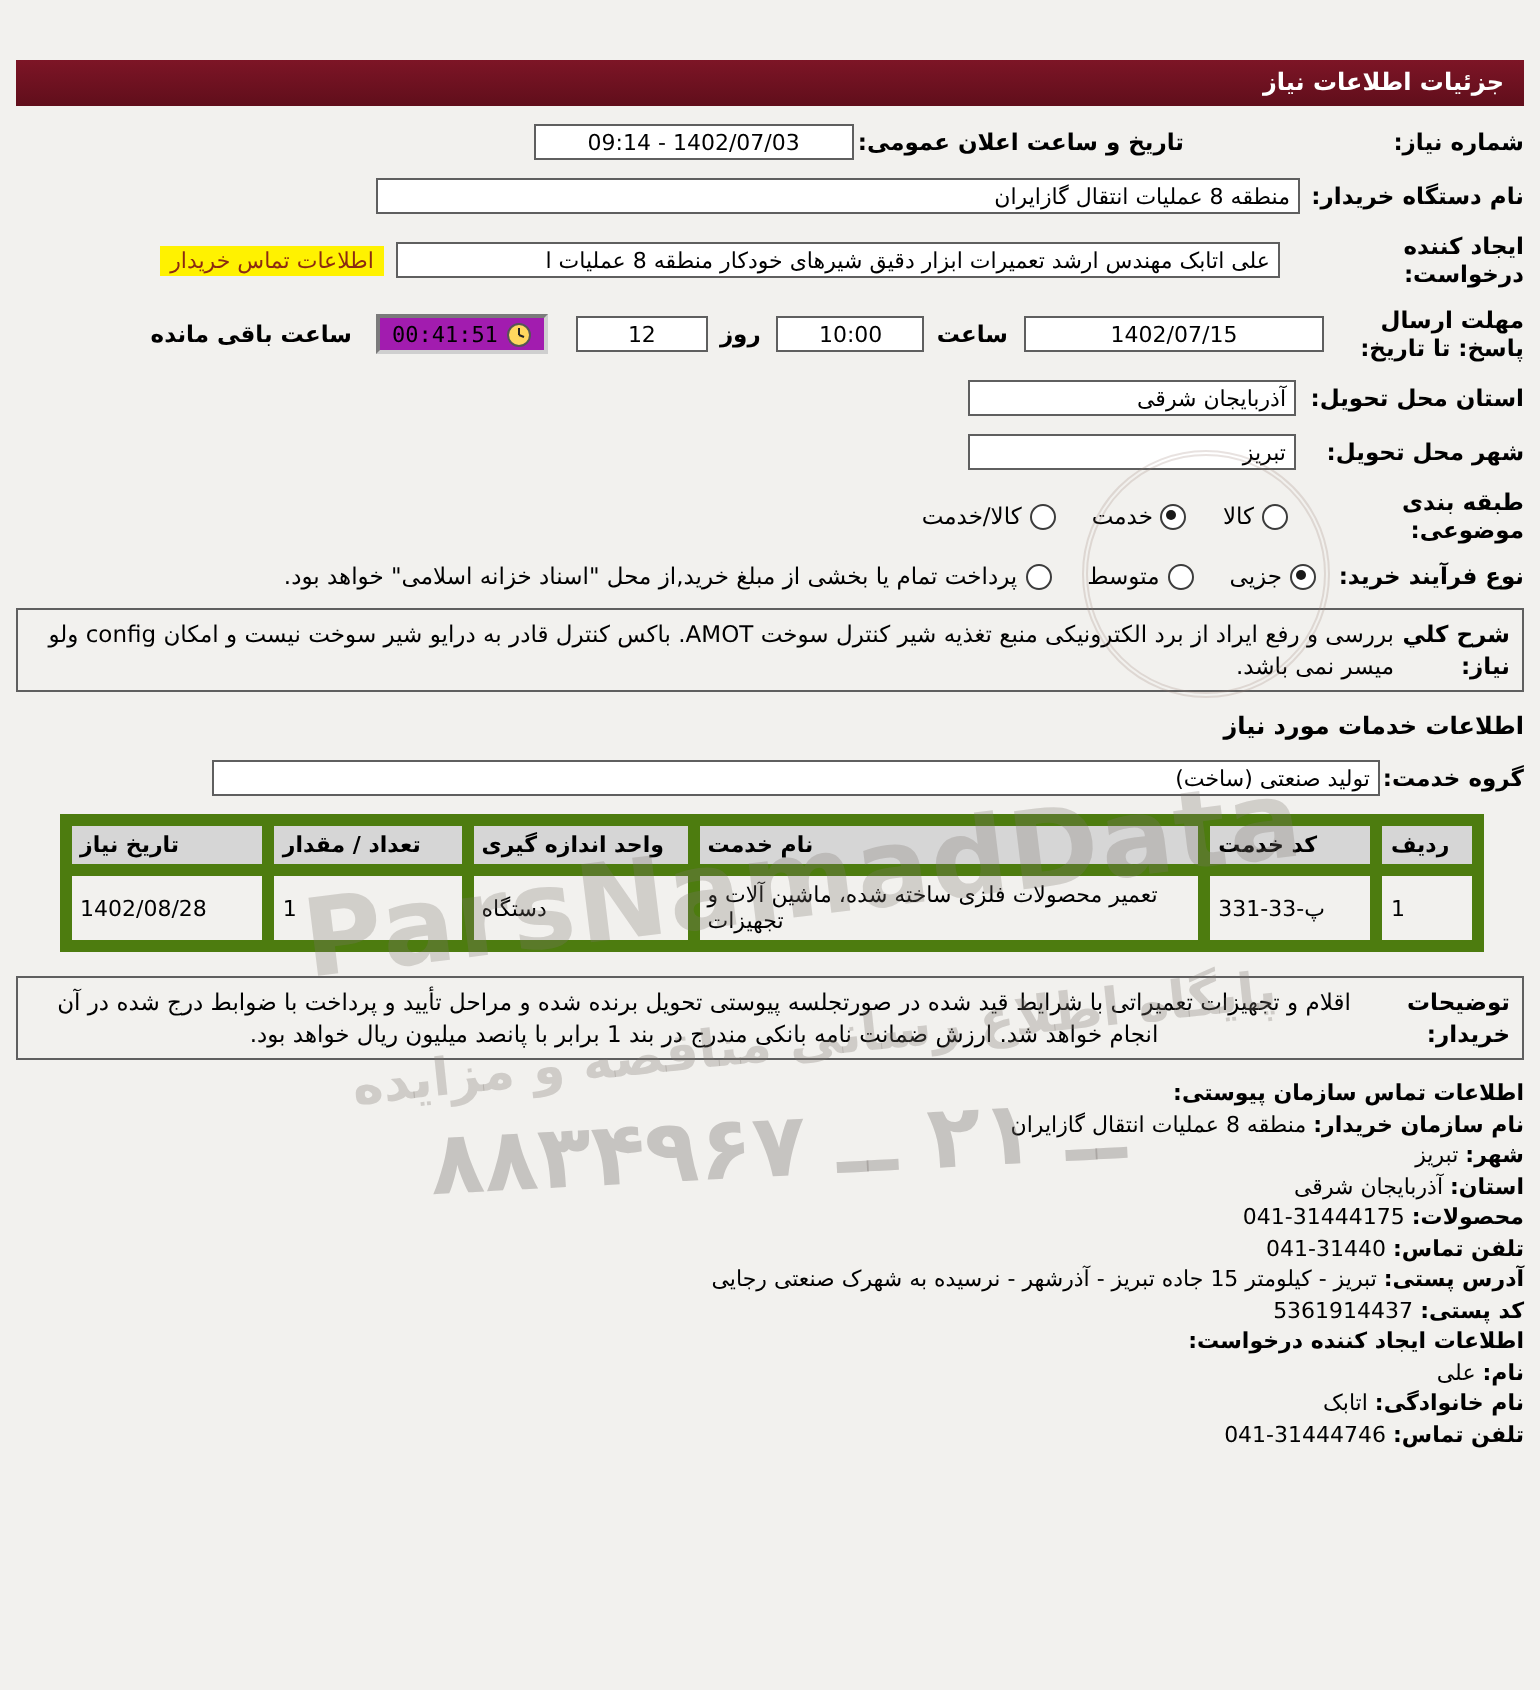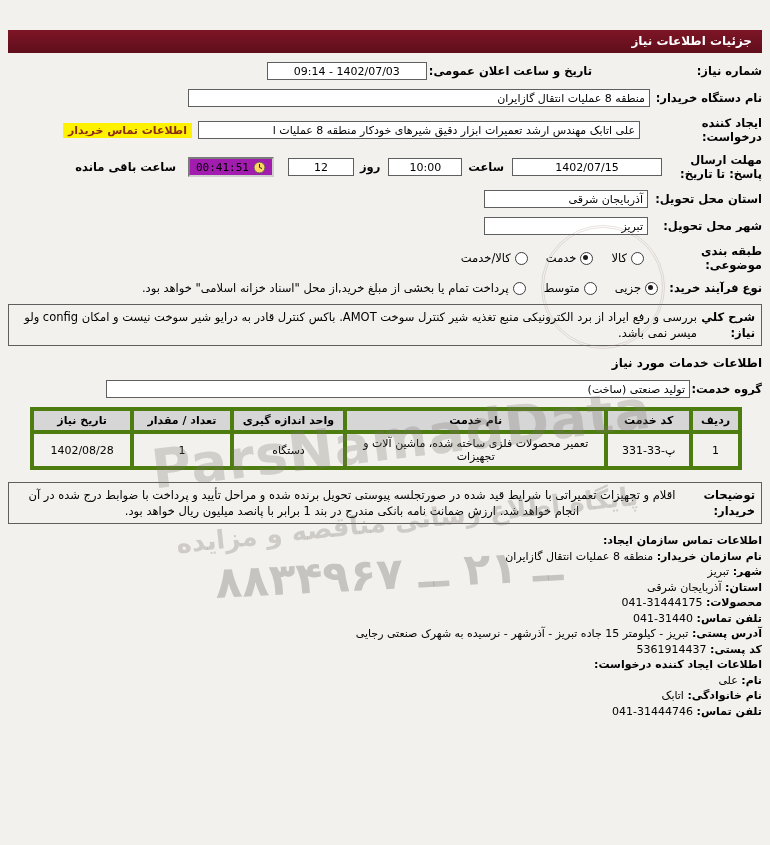--- a/index.html
+++ b/index.html
@@ -22,21 +22,21 @@
   .frow{display:flex;align-items:center;margin-bottom:9px;}
   .lbl{font-weight:bold;flex-shrink:0;}
   .box{
     background:#fff;border:1px solid #5f5f5f;height:18px;
     padding:0 4px;font-size:11px;display:flex;align-items:center;
     box-sizing:border-box;overflow:hidden;white-space:nowrap;
   }
   .center{justify-content:center;}
   .ltr{direction:ltr;}
   .ylink{
-    background:#fff200;color:#8b2a12;font-weight:bold;font-size:11px;
+    background:#fff200;color:#8b2a12;font-weight:normal;font-size:11px;
     padding:1px 5px;margin-right:6px;white-space:nowrap;cursor:pointer;text-align:right;
   }
   .radio{
     width:11px;height:11px;border:1px solid #3c3c3c;border-radius:50%;
     background:#fff;display:inline-block;position:relative;flex-shrink:0;
     margin-left:4px;
   }
   .radio.sel::after{
     content:"";position:absolute;top:2px;left:2px;width:5px;height:5px;
     border-radius:50%;background:#1a1a1a;
@@ -50,21 +50,21 @@
     font-size:11px;margin-right:14px;justify-content:center;
   }
   .descbox{
     border:1px solid #5f5f5f;display:flex;align-items:flex-start;
     padding:4px 6px;margin-bottom:10px;line-height:16px;
   }
   .descbox .lbl{width:58px;}
   .descbox .txt{flex:1;}
   .secTitle{font-weight:bold;font-size:12px;margin:4px 0 10px 0;}
   table.svc{border-collapse:collapse;margin:2px 20px 12px 28px;width:712px;font-size:11px;}
-  table.svc th,table.svc td{border:4px solid #4d7c0f;padding:3px 4px;text-align:center;}
+  table.svc th,table.svc td{border:6px solid #4d7c0f;padding:3px 4px;text-align:left;}
   table.svc th{background:#d6d6d6;font-weight:bold;}
   .notesbox .txt{text-align:center;}
   .notesbox .lbl{width:66px;}
   .cline{margin:0 0 2px 0;font-size:11px;line-height:13.5px;}
   .cl{font-weight:bold;}
   .cv{font-weight:normal;}
   .wm{position:absolute;pointer-events:none;z-index:5;white-space:nowrap;}
   .wm-brand{
     left:150px;top:408px;font-size:54px;font-weight:bold;letter-spacing:1px;
     color:rgba(125,118,112,.28);transform:rotate(-7deg);direction:ltr;
@@ -206,21 +206,21 @@
         </tr>
       </tbody>
     </table>
 
     <div class="descbox notesbox">
       <span class="lbl">توضیحات خریدار:</span>
       <span class="txt">اقلام و تجهیزات تعمیراتی با شرایط قید شده در صورتجلسه پیوستی تحویل برنده شده و مراحل تأیید و پرداخت با ضوابط درج شده در آن انجام خواهد شد. ارزش ضمانت نامه بانکی مندرج در بند 1 برابر با پانصد میلیون ریال خواهد بود.</span>
     </div>
 
     <div>
-      <div class="cline"><span class="cl">اطلاعات تماس سازمان ایجاد:</span> <span class="cv"></span></div>
+      <div class="cline"><span class="cl">اطلاعات تماس سازمان پیوستی:</span> <span class="cv"></span></div>
       <div class="cline"><span class="cl">نام سازمان خریدار:</span> <span class="cv">منطقه 8 عملیات انتقال گازایران</span></div>
       <div class="cline"><span class="cl">شهر:</span> <span class="cv">تبریز</span></div>
       <div class="cline"><span class="cl">استان:</span> <span class="cv">آذربایجان شرقی</span></div>
       <div class="cline"><span class="cl">محصولات:</span> <span class="cv ltr" style="display:inline-block">041-31444175</span></div>
       <div class="cline"><span class="cl">تلفن تماس:</span> <span class="cv ltr" style="display:inline-block">041-31440</span></div>
       <div class="cline"><span class="cl">آدرس پستی:</span> <span class="cv">تبریز - کیلومتر 15 جاده تبریز - آذرشهر - نرسیده به شهرک صنعتی رجایی</span></div>
       <div class="cline"><span class="cl">کد پستی:</span> <span class="cv ltr" style="display:inline-block">5361914437</span></div>
       <div class="cline"><span class="cl">اطلاعات ایجاد کننده درخواست:</span> <span class="cv"></span></div>
       <div class="cline"><span class="cl">نام:</span> <span class="cv">علی</span></div>
       <div class="cline"><span class="cl">نام خانوادگی:</span> <span class="cv">اتابک</span></div>

